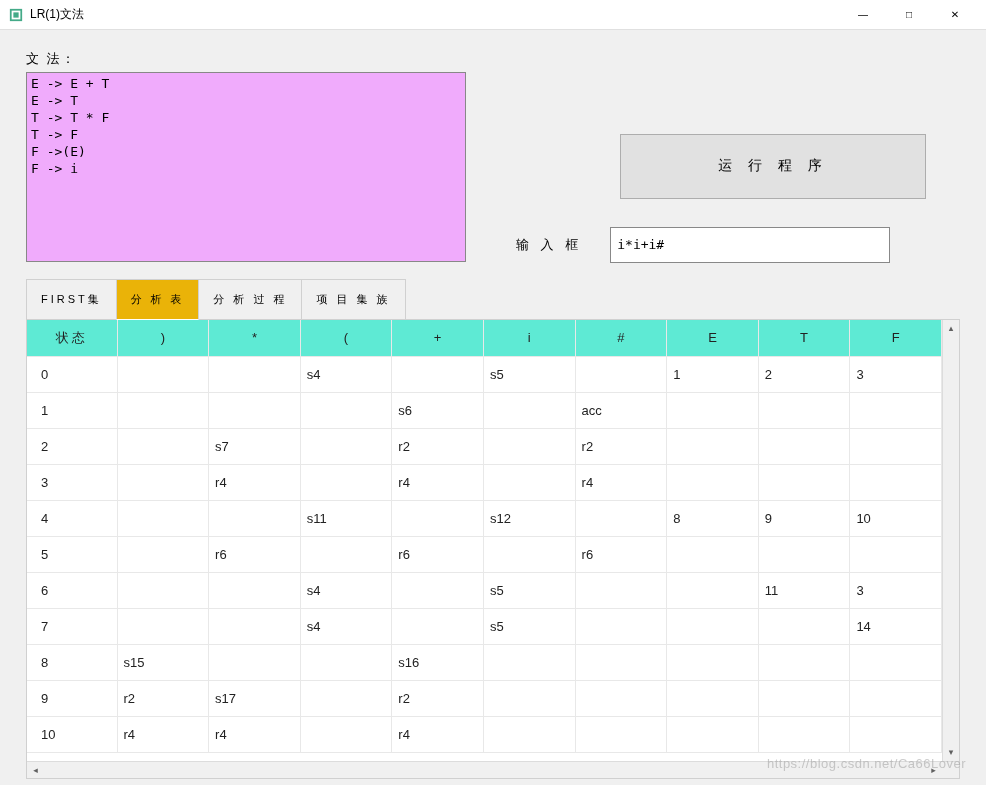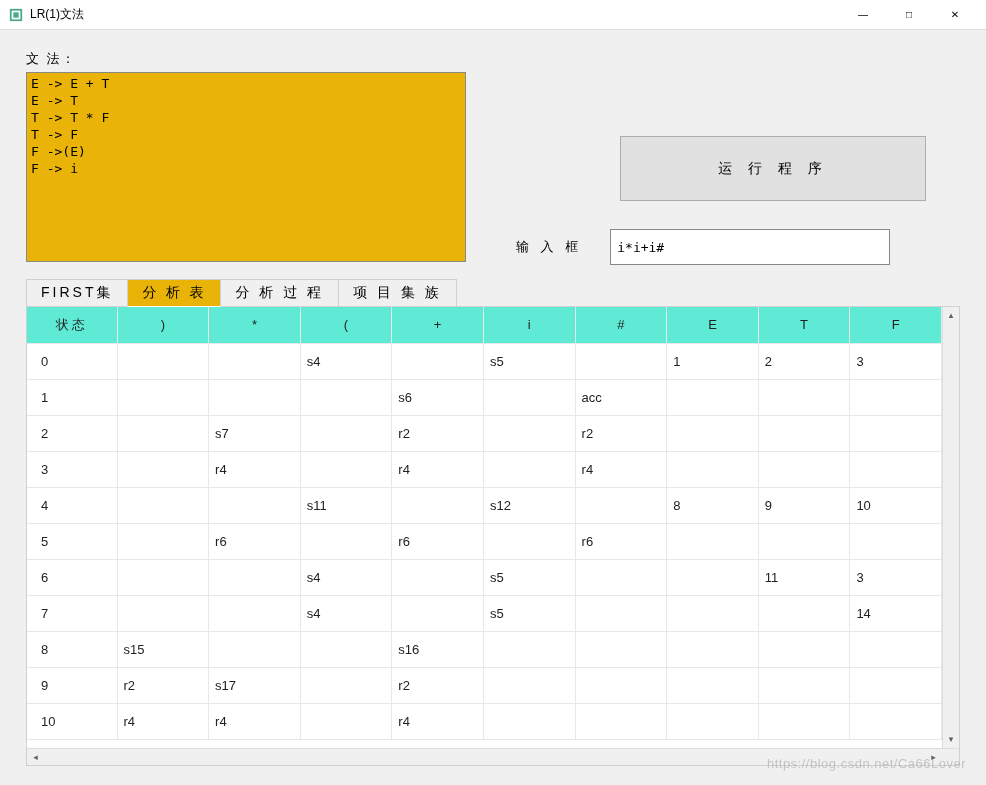--- a/index.html
+++ b/index.html
@@ -51,36 +51,36 @@
 
     .content {
       flex: 1;
       padding: 20px 26px 10px 26px;
       display: flex;
       flex-direction: column;
     }
 
     .top-row {
       display: flex;
-      align-items: flex-end;
+      align-items: center;
       gap: 20px;
       margin-bottom: 10px;
     }
 
     .grammar-panel { flex: 0 0 440px; }
     .grammar-label {
       font-size: 13px;
       margin-bottom: 4px;
       letter-spacing: 2px;
     }
     .grammar-area {
       width: 440px;
       height: 190px;
       border: 1px solid #888;
-      background: #eab308;
+      background: #f0abfc;
       font-family: "SimSun", monospace;
       font-size: 13px;
       padding: 2px 4px;
       line-height: 17px;
       resize: none;
       white-space: pre;
       overflow: auto;
     }
 
     .right-panel {
@@ -123,22 +123,22 @@
     .tabs-wrapper {
       margin-top: 4px;
     }
     .tabstrip {
       display: flex;
       margin-bottom: -1px;
       position: relative;
       z-index: 2;
     }
     .tab {
-      padding: 4px 14px;
-      font-size: 14px;
+      padding: 12px 14px;
+      font-size: 11px;
       background: #f0f0f0;
       border: 1px solid #d0d0d0;
       border-bottom: 1px solid #d0d0d0;
       cursor: pointer;
       letter-spacing: 3px;
       position: relative;
       margin-right: -1px;
     }
     .tab.active {
       background: #eab308;

